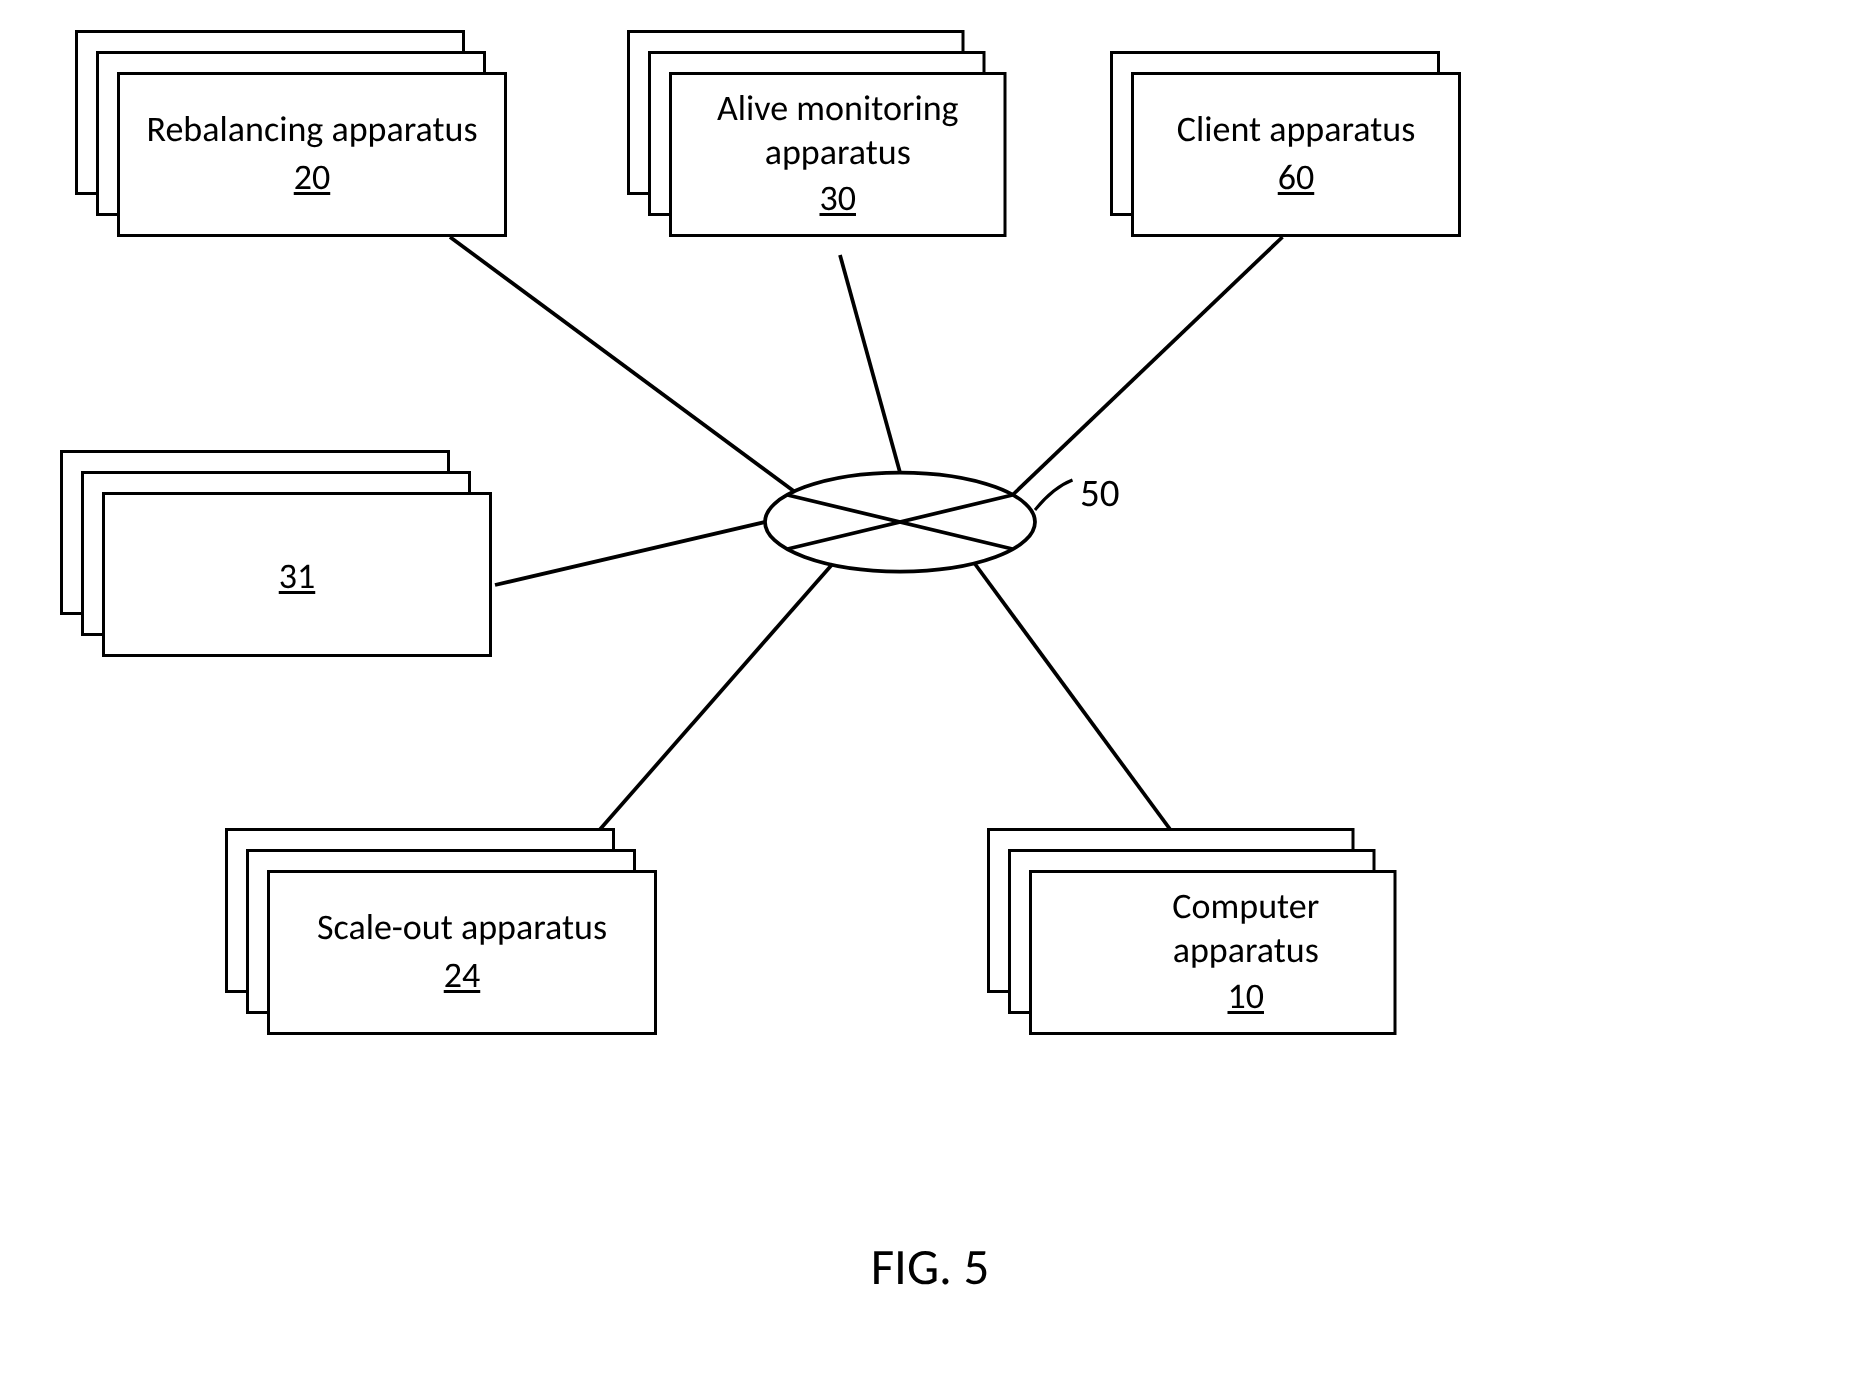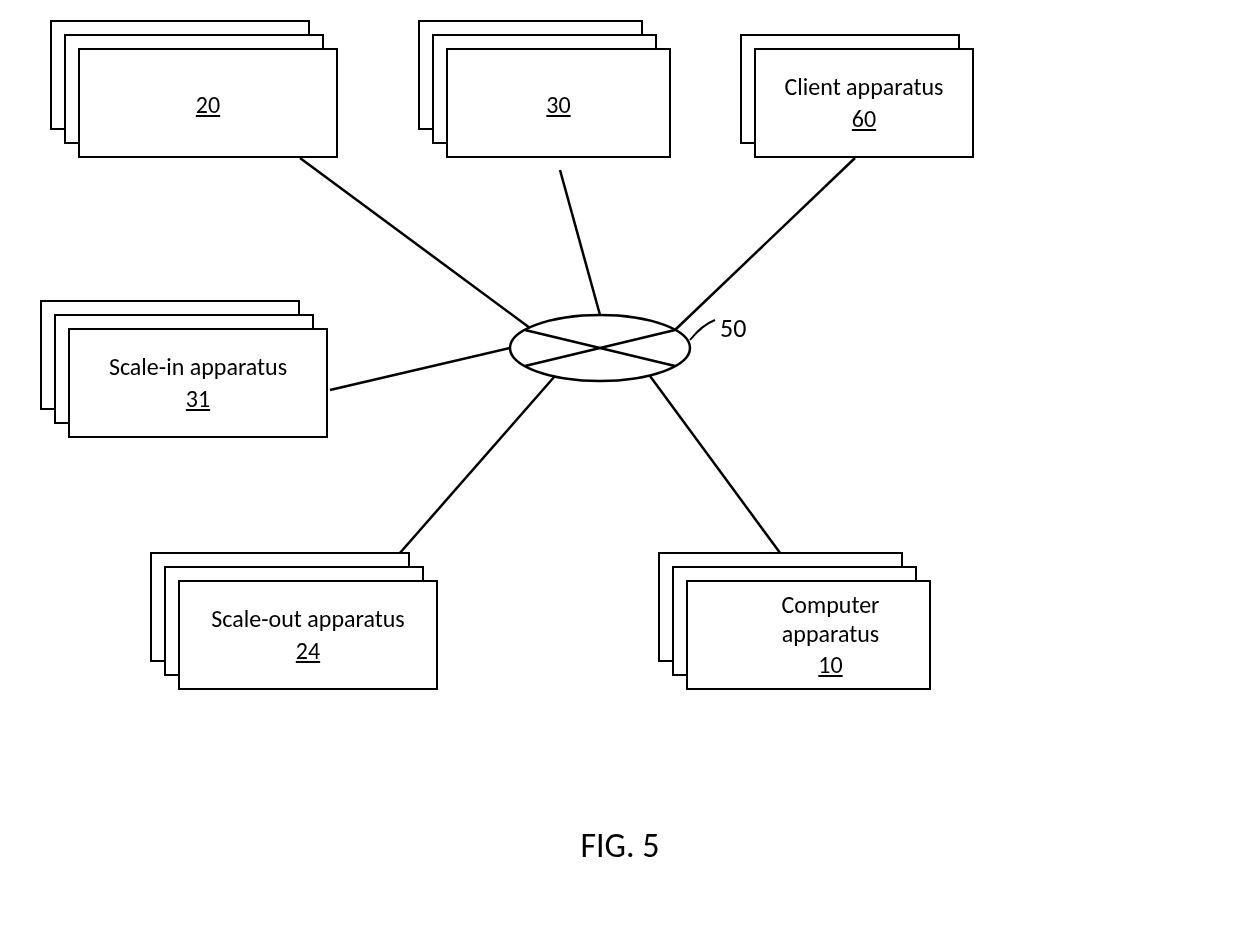--- a/index.html
+++ b/index.html
@@ -123,45 +123,46 @@
 
     <line x1="555" y1="376" x2="378" y2="578" stroke="black" stroke-width="2.5"></line>
 
     <line x1="650" y1="376" x2="800" y2="580" stroke="black" stroke-width="2.5"></line>
   </svg>
 
   <div class="box-stack" style="left:50px; top:20px;">
     <div class="box back2"></div>
     <div class="box back1"></div>
     <div class="box front">
+      <div class="box-label">Rebalancing apparatus</div>
       <div class="box-ref">20</div>
     </div>
   </div>
 
   <div class="box-stack" style="left:418px; top:20px;">
     <div class="box back2" style="width:225px;"></div>
     <div class="box back1" style="width:225px;"></div>
     <div class="box front" style="width:225px;">
+      <div class="box-label">Alive monitoring apparatus</div>
       <div class="box-ref">30</div>
     </div>
   </div>
 
   <div class="box-stack two-stack small-stack" style="left:740px; top:34px;">
     <div class="box back1"></div>
     <div class="box front">
       <div class="box-label">Client apparatus</div>
       <div class="box-ref">60</div>
     </div>
   </div>
 
   <div class="box-stack" style="left:40px; top:300px;">
     <div class="box back2"></div>
     <div class="box back1"></div>
     <div class="box front">
-      <div class="box-label">Scale-in apparatus</div>
       <div class="box-ref">31</div>
     </div>
   </div>
 
   <div class="box-stack" style="left:150px; top:552px;">
     <div class="box back2"></div>
     <div class="box back1"></div>
     <div class="box front">
       <div class="box-label">Scale-out apparatus</div>
       <div class="box-ref">24</div>

